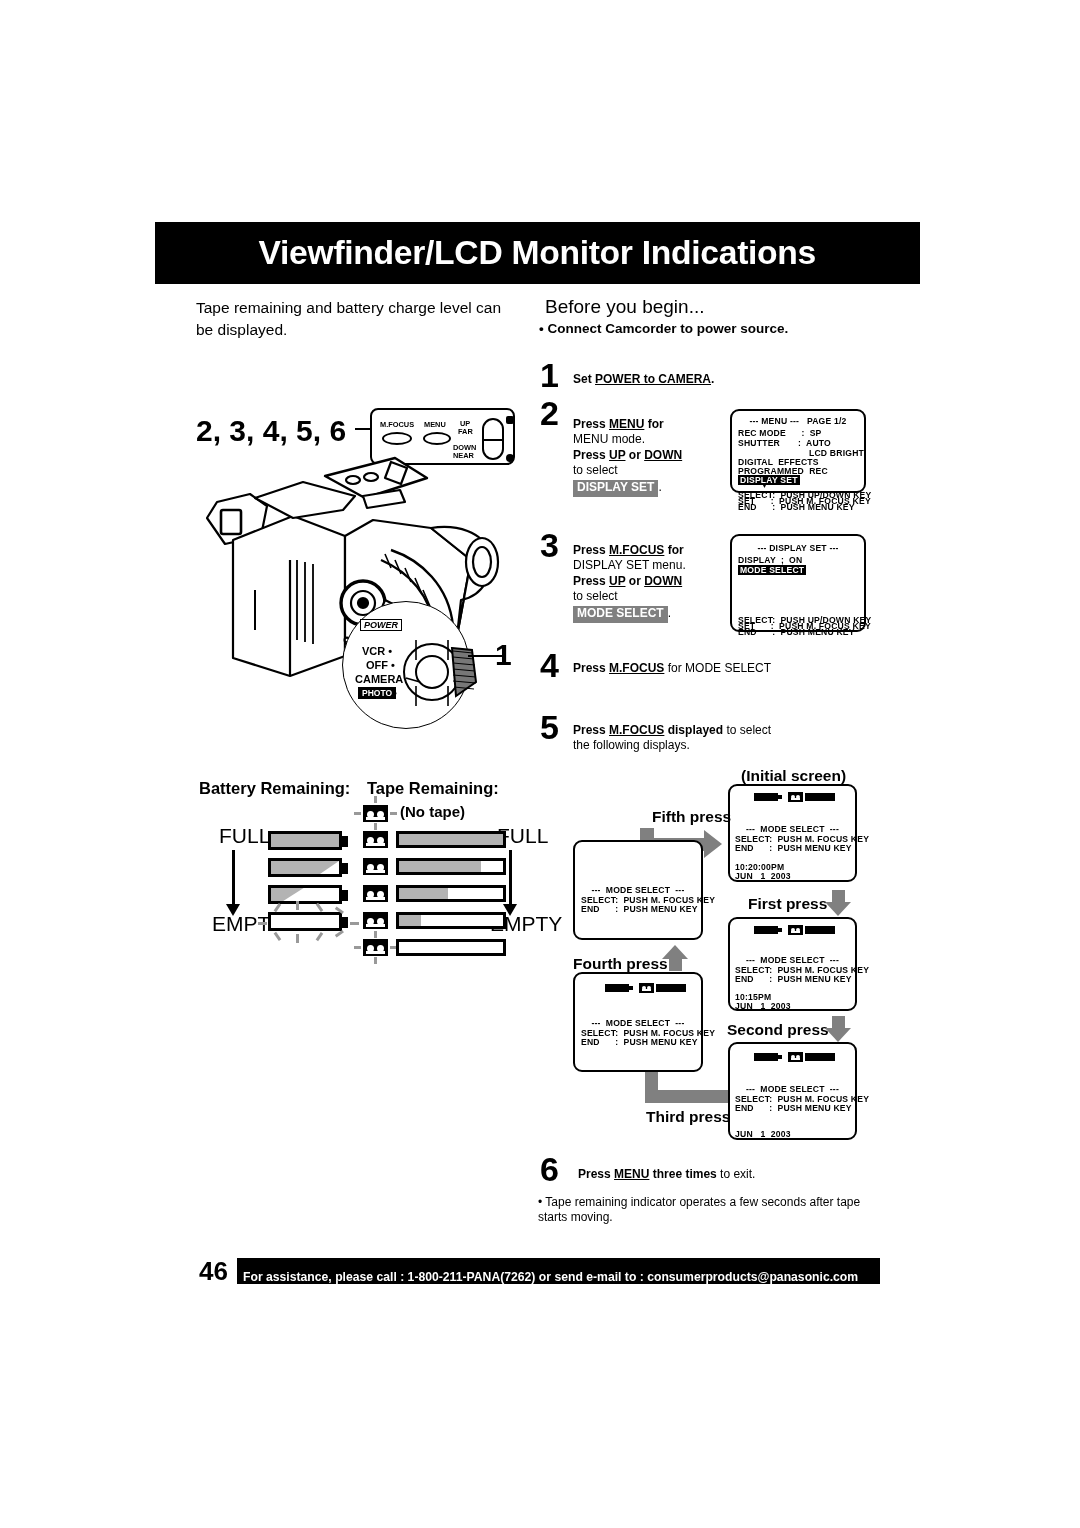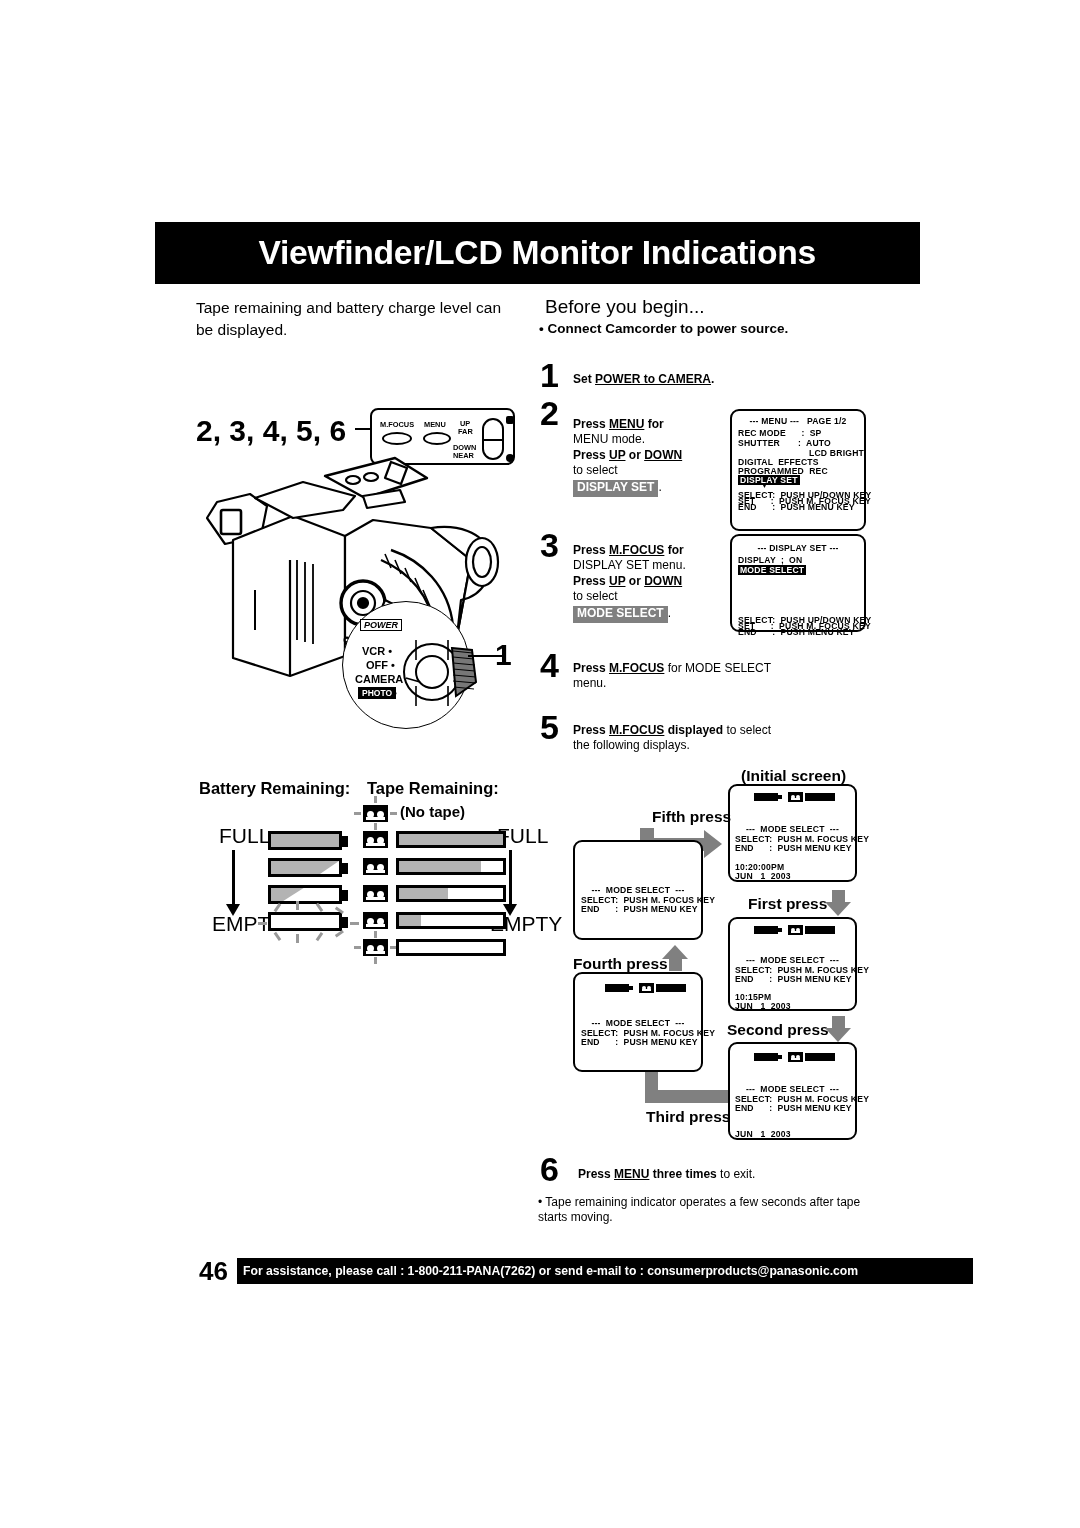--- a/index.html
+++ b/index.html
@@ -118,22 +118,22 @@
   }
   .boxlbl {
     position:absolute; font-size:9px; font-weight:bold;
     border:1.6px solid #000; padding:0px 3px; background:#fff; white-space:nowrap;
   }
   .dlbl { position:absolute; font-size:11px; font-weight:bold; white-space:nowrap; }
 
   
   .pg-num { position:absolute; left:199px; top:1256px; font-size:26px; font-weight:bold; }
   .footer-bar {
-    position:absolute; left:237px; top:1258px; width:736px; height:26px;
-    background:#000; color:#fff; display:flex; align-items:center; padding-left:6px;
+    position:absolute; left:237px; top:1258px; width:643px; height:26px;
+    background:#000; color:#fff; display:flex; align-items:flex-end; padding-left:6px;
   }
   .footer-bar span { font-size:12.2px; font-weight:bold; white-space:nowrap; }
 
   .tail { position:absolute; background:#000; }
 </style>
 </head>
 <body>
 
 <div class="page">
 
@@ -153,21 +153,21 @@
 
   <div class="step-num" style="left:540px; top:396px;">2</div>
   <div class="step-txt" style="left:573px; top:417px; width:160px;">
     <div><span class="b">Press </span><span class="b u">MENU</span><span class="b"> for</span></div>
     <div><span>MENU mode.</span></div>
     <div><span class="b">Press </span><span class="b u">UP</span><span class="b"> or </span><span class="b u">DOWN</span></div>
     <div><span>to select</span></div>
     <div style="margin-top:2px;"><span class="inv">DISPLAY SET</span><span>.</span></div>
   </div>
 
-  <div class="lcd" style="left:730px; top:409px; width:136px; height:122px;">
+  <div class="lcd" style="left:730px; top:409px; width:136px; height:84px;">
     <div class="ln ctr" style="top:5px;">--- MENU ---   PAGE 1/2</div>
     <div class="ln" style="top:17px; left:6px;">REC MODE      :  SP</div>
     <div class="ln" style="top:27px; left:6px;">SHUTTER       :  AUTO</div>
     <div class="ln" style="top:37px; left:6px;text-align:right;">LCD BRIGHT</div>
     <div class="ln" style="top:46px; left:6px;">DIGITAL  EFFECTS</div>
     <div class="ln" style="top:55px; left:6px;">PROGRAMMED  REC</div>
     <div class="ln" style="top:64px; left:6px;"><span class="hl">DISPLAY SET</span></div>
     <div class="ln" style="top:71px; left:29px; font-size:7px;">▼</div>
     <div class="ln" style="top:79px; left:6px;">SELECT:  PUSH UP/DOWN KEY</div>
     <div class="ln" style="top:85px; left:6px;">SET      :  PUSH M. FOCUS KEY</div>
@@ -188,21 +188,20 @@
     <div class="ln" style="top:19px; left:6px;">DISPLAY  ;  ON</div>
     <div class="ln" style="top:29px; left:6px;"><span class="hl">MODE SELECT</span></div>
     <div class="ln" style="top:79px; left:6px;">SELECT:  PUSH UP/DOWN KEY</div>
     <div class="ln" style="top:85px; left:6px;">SET      :  PUSH M. FOCUS KEY</div>
     <div class="ln" style="top:91px; left:6px;">END      :  PUSH MENU KEY</div>
   </div>
 
   <div class="step-num" style="left:540px; top:648px;">4</div>
   <div class="step-txt" style="left:573px; top:661px; width:330px;">
     <div><span class="b">Press </span><span class="b u">M.FOCUS</span><span> for MODE SELECT</span></div>
-    <div><span>menu.</span></div>
   </div>
 
   <div class="step-num" style="left:540px; top:710px;">5</div>
   <div class="step-txt" style="left:573px; top:723px; width:330px;">
     <div><span class="b">Press </span><span class="b u">M.FOCUS</span><span class="b"> displayed</span><span> to select</span></div>
     <div><span>the following displays.</span></div>
   </div>
 
   <div class="press-lbl" style="left:741px; top:767px;">(Initial screen)</div>
 

